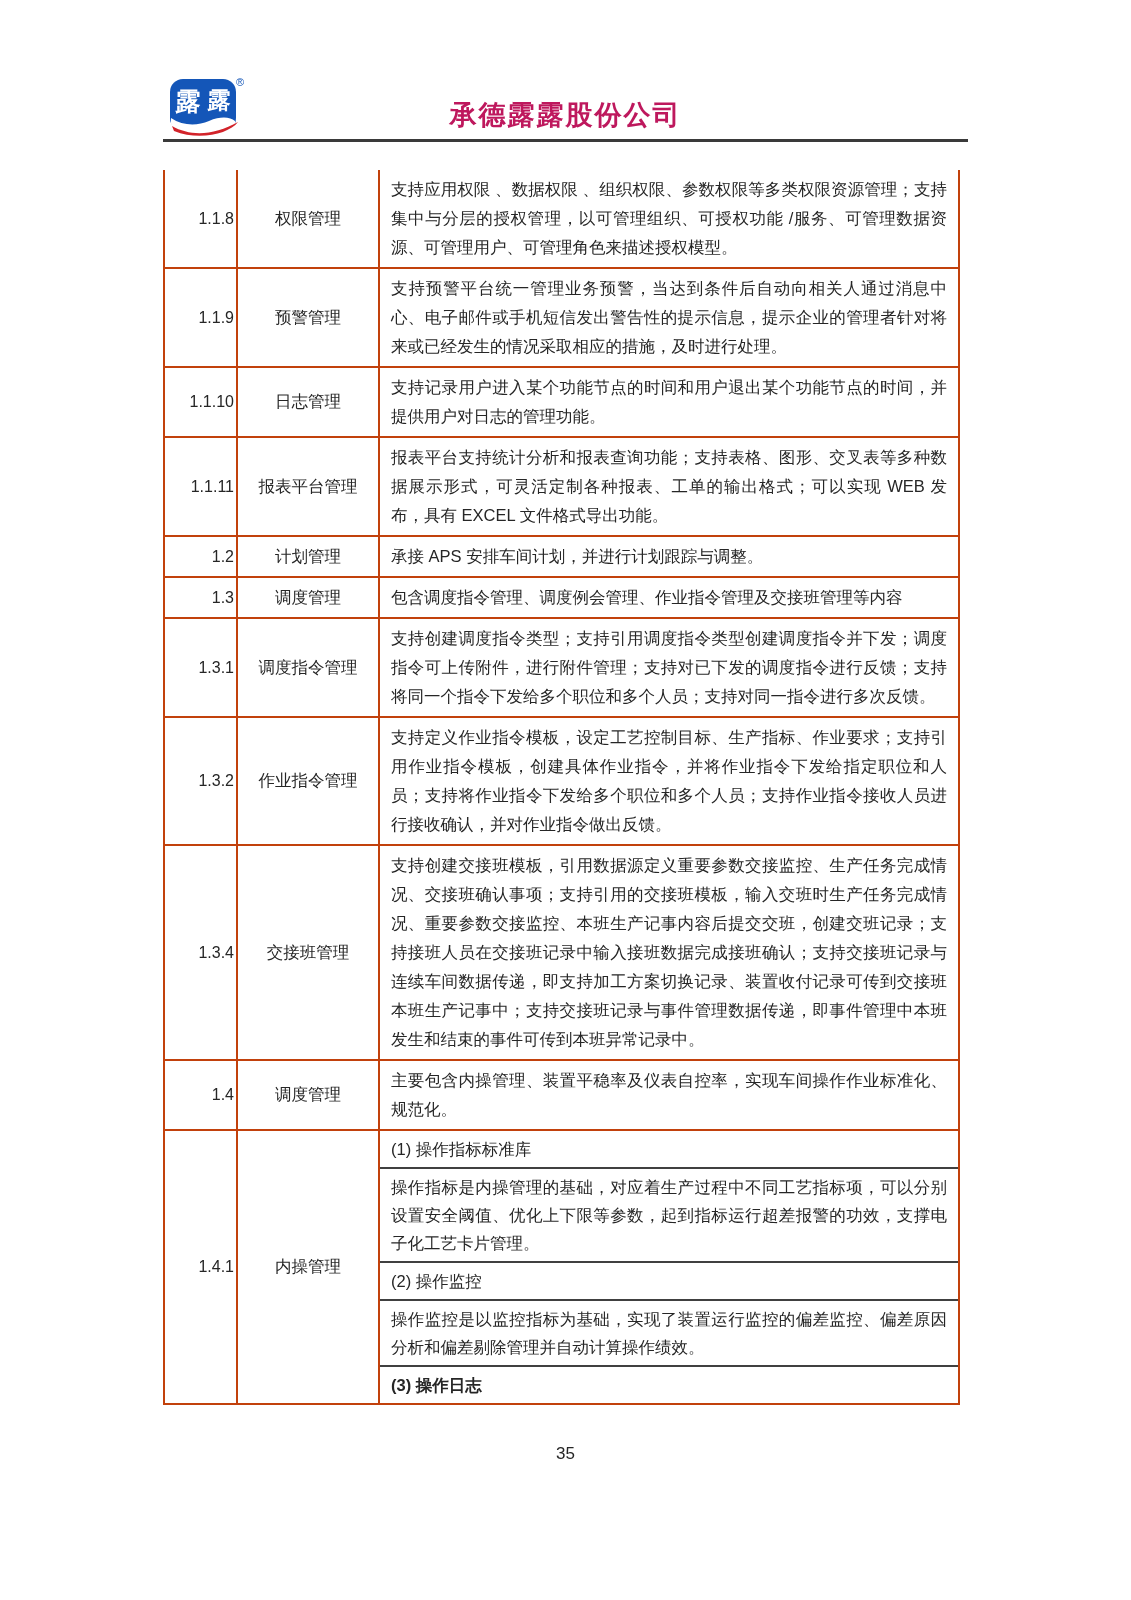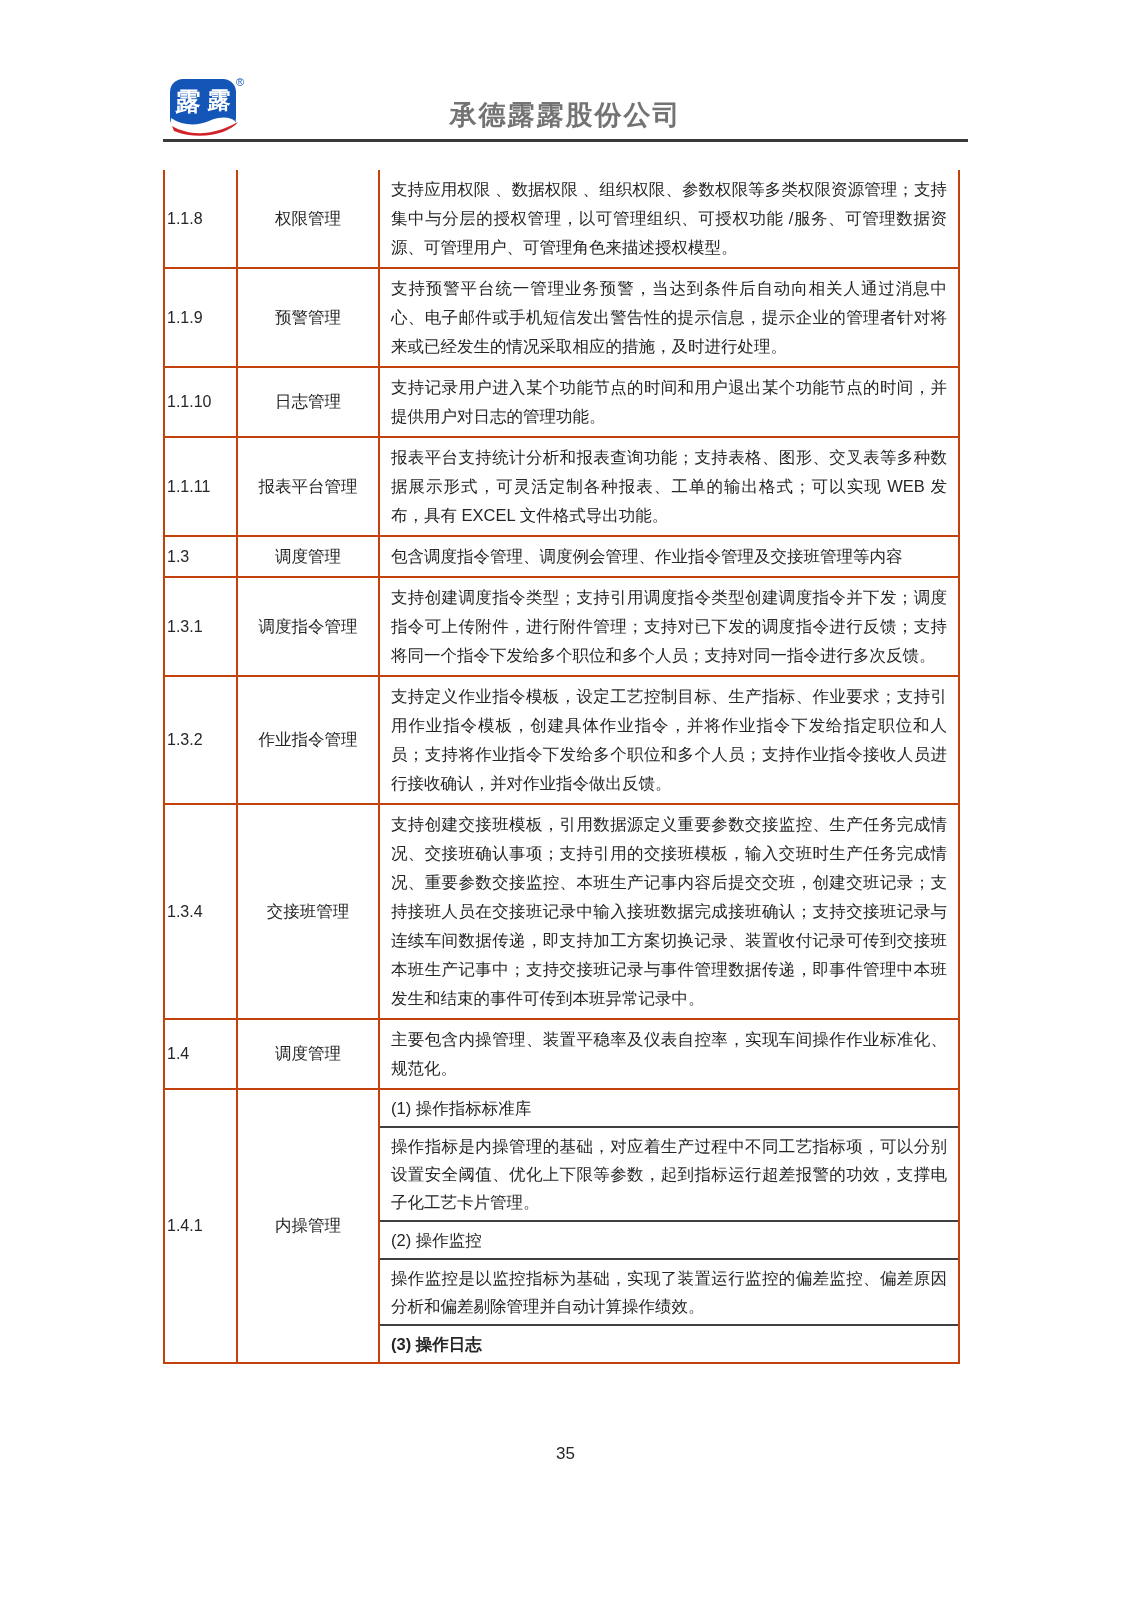--- a/index.html
+++ b/index.html
@@ -24,21 +24,21 @@
     top: 74px;
     width: 80px;
     height: 68px;
   }
   .page-title {
     position: absolute;
     top: 97px;
     left: 0;
     width: 100%;
     text-align: center;
-    color: #737373;
+    color: #be185d;
     font-size: 27px;
     font-weight: bold;
     letter-spacing: 2px;
   }
   .header-rule {
     position: absolute;
     top: 139px;
     left: 163px;
     width: 805px;
     height: 3px;
@@ -56,21 +56,21 @@
     color: #262626;
   }
   .doc-table td {
     border: 2px solid #c2410c;
   }
   .doc-table tr:first-child td {
     border-top: none;
   }
   .doc-table .num {
     width: 67px;
-    text-align: left;
+    text-align: right;
     vertical-align: middle;
     font-size: 16px;
     padding: 2px;
   }
   .doc-table .mod {
     width: 136px;
     text-align: center;
     vertical-align: middle;
     padding: 2px;
   }
@@ -145,20 +145,25 @@
         <td class="num">1.1.10</td>
         <td class="mod">日志管理</td>
         <td class="desc">支持记录用户进入某个功能节点的时间和用户退出某个功能节点的时间，并提供用户对日志的管理功能。</td>
       </tr>
       <tr>
         <td class="num">1.1.11</td>
         <td class="mod">报表平台管理</td>
         <td class="desc">报表平台支持统计分析和报表查询功能；支持表格、图形、交叉表等多种数据展示形式，可灵活定制各种报表、工单的输出格式；可以实现 WEB 发布，具有 EXCEL 文件格式导出功能。</td>
       </tr>
       <tr>
+        <td class="num">1.2</td>
+        <td class="mod">计划管理</td>
+        <td class="desc">承接 APS 安排车间计划，并进行计划跟踪与调整。</td>
+      </tr>
+      <tr>
         <td class="num">1.3</td>
         <td class="mod">调度管理</td>
         <td class="desc">包含调度指令管理、调度例会管理、作业指令管理及交接班管理等内容</td>
       </tr>
       <tr>
         <td class="num">1.3.1</td>
         <td class="mod">调度指令管理</td>
         <td class="desc">支持创建调度指令类型；支持引用调度指令类型创建调度指令并下发；调度指令可上传附件，进行附件管理；支持对已下发的调度指令进行反馈；支持将同一个指令下发给多个职位和多个人员；支持对同一指令进行多次反馈。</td>
       </tr>
       <tr>

